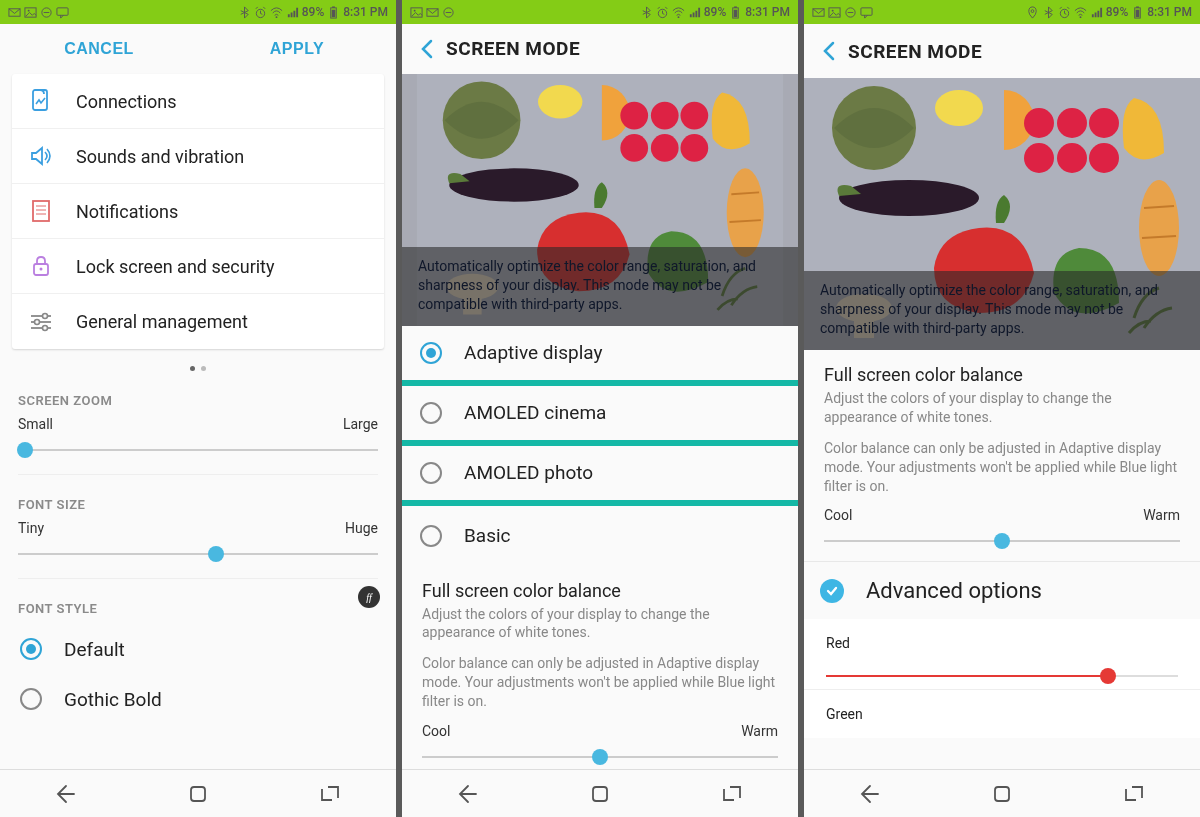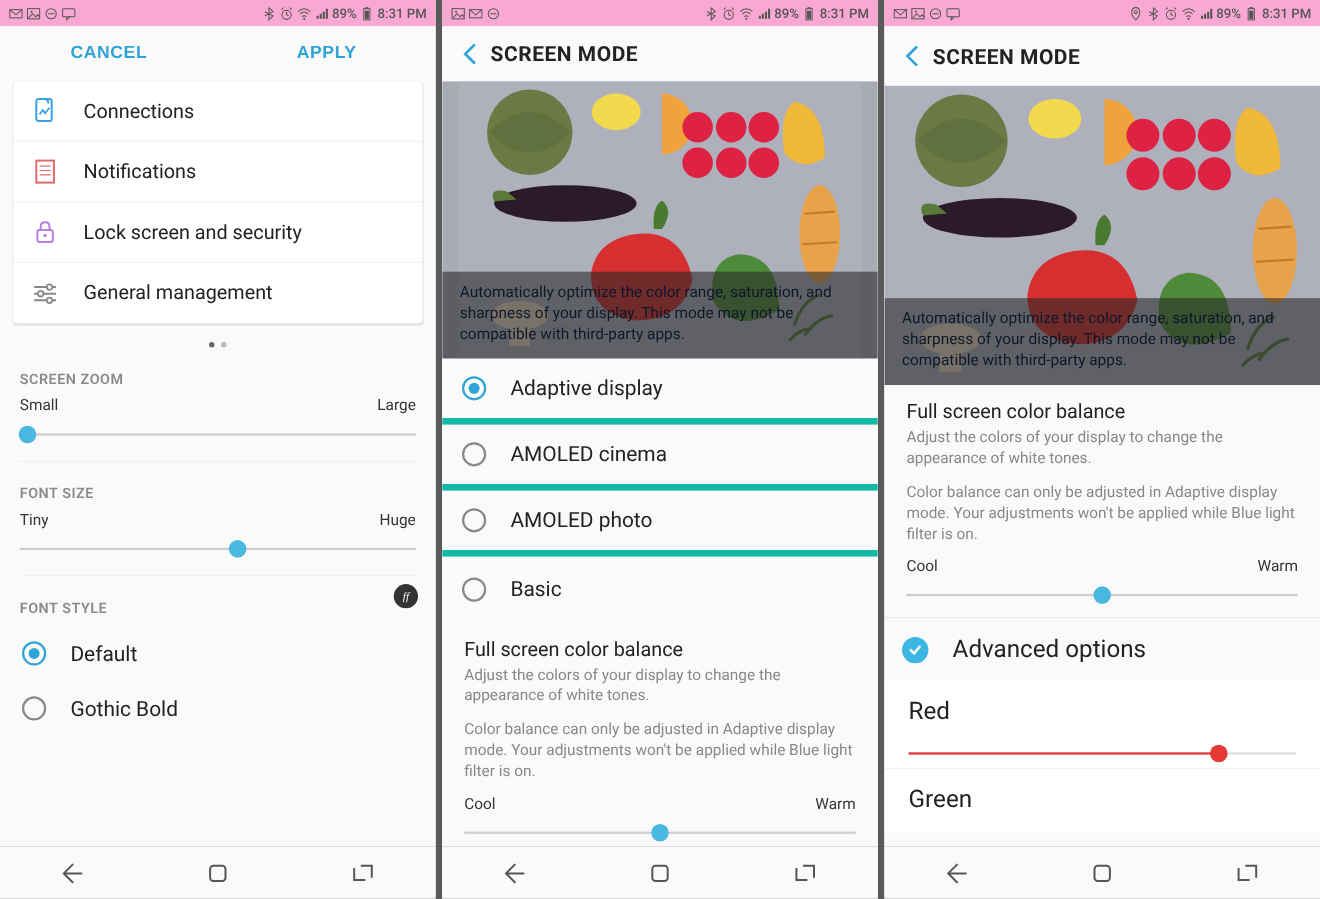--- a/index.html
+++ b/index.html
@@ -18,21 +18,21 @@
     position: relative;
     display: flex;
     flex-direction: column;
     flex-shrink: 0;
   }
   .gap { width: 6px; height: 817px; background: #5a5a5a; flex-shrink: 0; }
 
   
   .statusbar {
     height: 24px;
-    background: #f9a8d4;
+    background: #84cc16;
     display: flex;
     align-items: center;
     justify-content: space-between;
     padding: 0 8px;
     font-size: 12px;
     color: #555;
   }
   .statusbar .left { display:flex; gap:3px; align-items:center; }
   .statusbar .right { display:flex; gap:3px; align-items:center; font-weight:500;}
   .sicon { width:13px; height:13px; display:inline-flex; align-items:center; justify-content:center; font-size:11px; }
@@ -122,21 +122,21 @@
 
   
   .check-row { display:flex; align-items:center; height:58px; padding-left:16px; cursor:pointer; border-top:1px solid #e8e8e8;}
   .checkcircle {
     width:24px; height:24px; border-radius:50%; background:#3eb6e4;
     display:flex; align-items:center; justify-content:center; margin-right:22px;
   }
   .check-label { font-size:22px; color:#222; }
 
   .color-block { background:#fff; padding:16px 22px 0; border-bottom:1px solid #eee;}
-  .color-label { font-size:22px; color:#222; margin-bottom:12px; }
+  .color-label { font-size:14px; color:#222; margin-bottom:12px; }
   .color-slider { position:relative; height:26px; }
   .cs-track-bg { position:absolute; left:0; right:0; top:12px; height:2px; background:#ddd; }
   .cs-track-fill { position:absolute; left:0; top:12px; height:2px; }
   .cs-thumb { position:absolute; top:5px; width:16px; height:16px; border-radius:50%; transform:translateX(-50%); }
 </style>
 </head>
 <body>
 
 <svg width="0" height="0" style="position:absolute">
   <defs>
@@ -267,20 +267,29 @@
               <rect x="5" y="2" width="14" height="20" rx="2" fill="none" stroke="#3b9fe0" stroke-width="1.8"></rect>
               <path d="M12 2 q4 0 4 4" stroke="#3b9fe0" fill="none" stroke-width="1.8"></path>
               <path d="M8 16 L11 12 L13 15 L17 10" stroke="#3b9fe0" fill="none" stroke-width="1.6"></path>
             </svg>
         </span>
         <span class="s1-rowlabel">Connections</span>
       </div>
       <div class="s1-row">
         <span class="s1-rowicon">
           <svg viewBox="0 0 26 26">
+              <path d="M4 10 L8 10 L14 5 L14 21 L8 16 L4 16 Z" fill="none" stroke="#3b9fe0" stroke-width="1.8"></path>
+              <path d="M17 9 Q21 13 17 17 M19 6 Q25 13 19 20" stroke="#3b9fe0" fill="none" stroke-width="1.6"></path>
+            </svg>
+        </span>
+        <span class="s1-rowlabel">Sounds and vibration</span>
+      </div>
+      <div class="s1-row">
+        <span class="s1-rowicon">
+          <svg viewBox="0 0 26 26">
               <rect x="5" y="3" width="16" height="20" fill="none" stroke="#e06a6a" stroke-width="1.8"></rect>
               <line x1="8" y1="8" x2="18" y2="8" stroke="#e06a6a"></line>
               <line x1="8" y1="12" x2="18" y2="12" stroke="#e06a6a"></line>
               <line x1="8" y1="16" x2="18" y2="16" stroke="#e06a6a"></line>
             </svg>
         </span>
         <span class="s1-rowlabel">Notifications</span>
       </div>
       <div class="s1-row">
         <span class="s1-rowicon">

